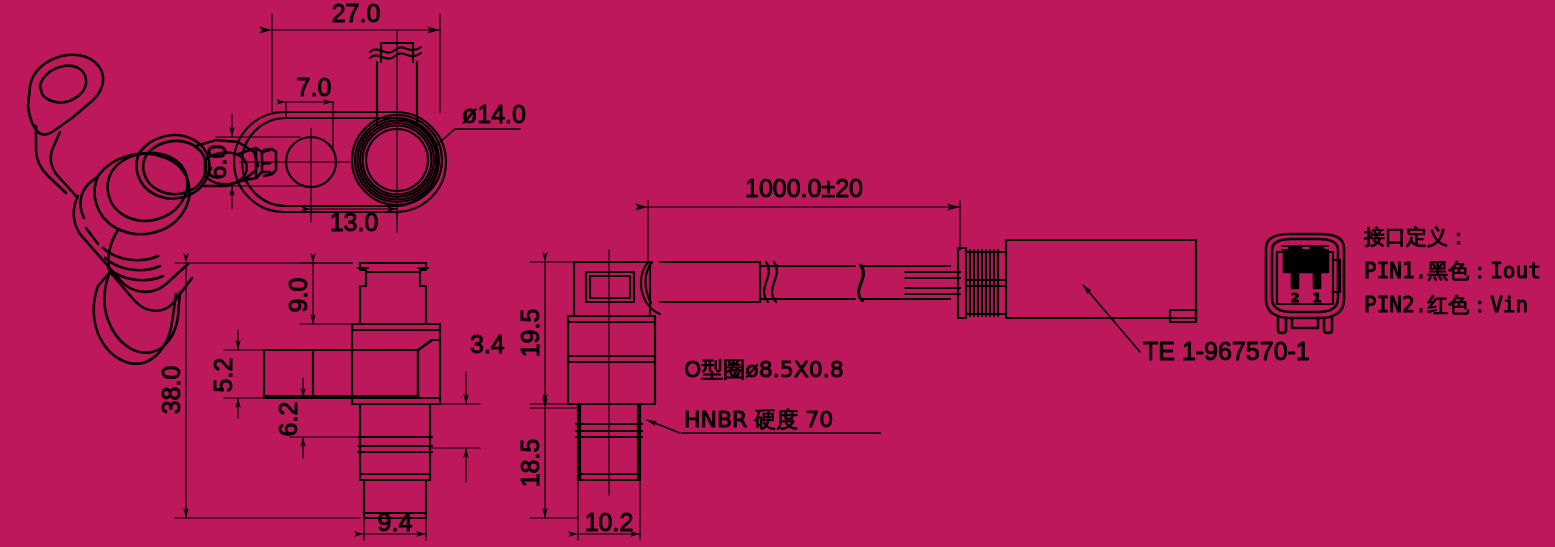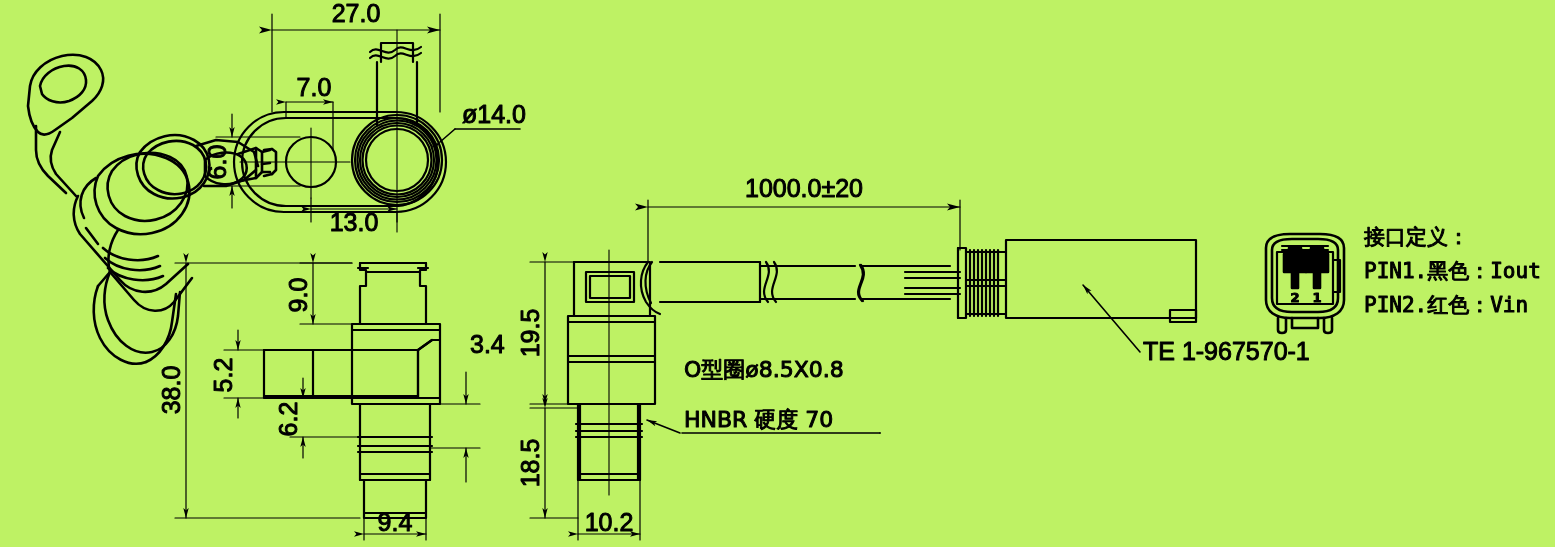--- a/index.html
+++ b/index.html
@@ -1,17 +1,17 @@
 <!DOCTYPE html>
 <html><head>
 <meta charset="utf-8">
 <style>
   html,body{margin:0;padding:0;background:#ffffff;}
   body{width:1555px;height:547px;overflow:hidden;font-family:"Liberation Sans",sans-serif;}
-  #sheet{position:relative;width:1555px;height:547px;background:#bef264;}
+  #sheet{position:relative;width:1555px;height:547px;background:#be185d;}
   svg{display:block;}
   .dimtxt{font-family:"Liberation Sans",sans-serif;font-size:25px;fill:#000;}
   .notetxt{font-family:"DejaVu Sans",sans-serif;font-size:22px;fill:#000;}
   .pintxt{font-family:"DejaVu Sans Mono","DejaVu Sans",monospace;font-size:21px;fill:#000;}
   .pinnum{font-family:"DejaVu Sans",sans-serif;font-size:13px;font-weight:bold;fill:#000;}
 </style>
 </head>
 <body>
 
 <div id="sheet">

